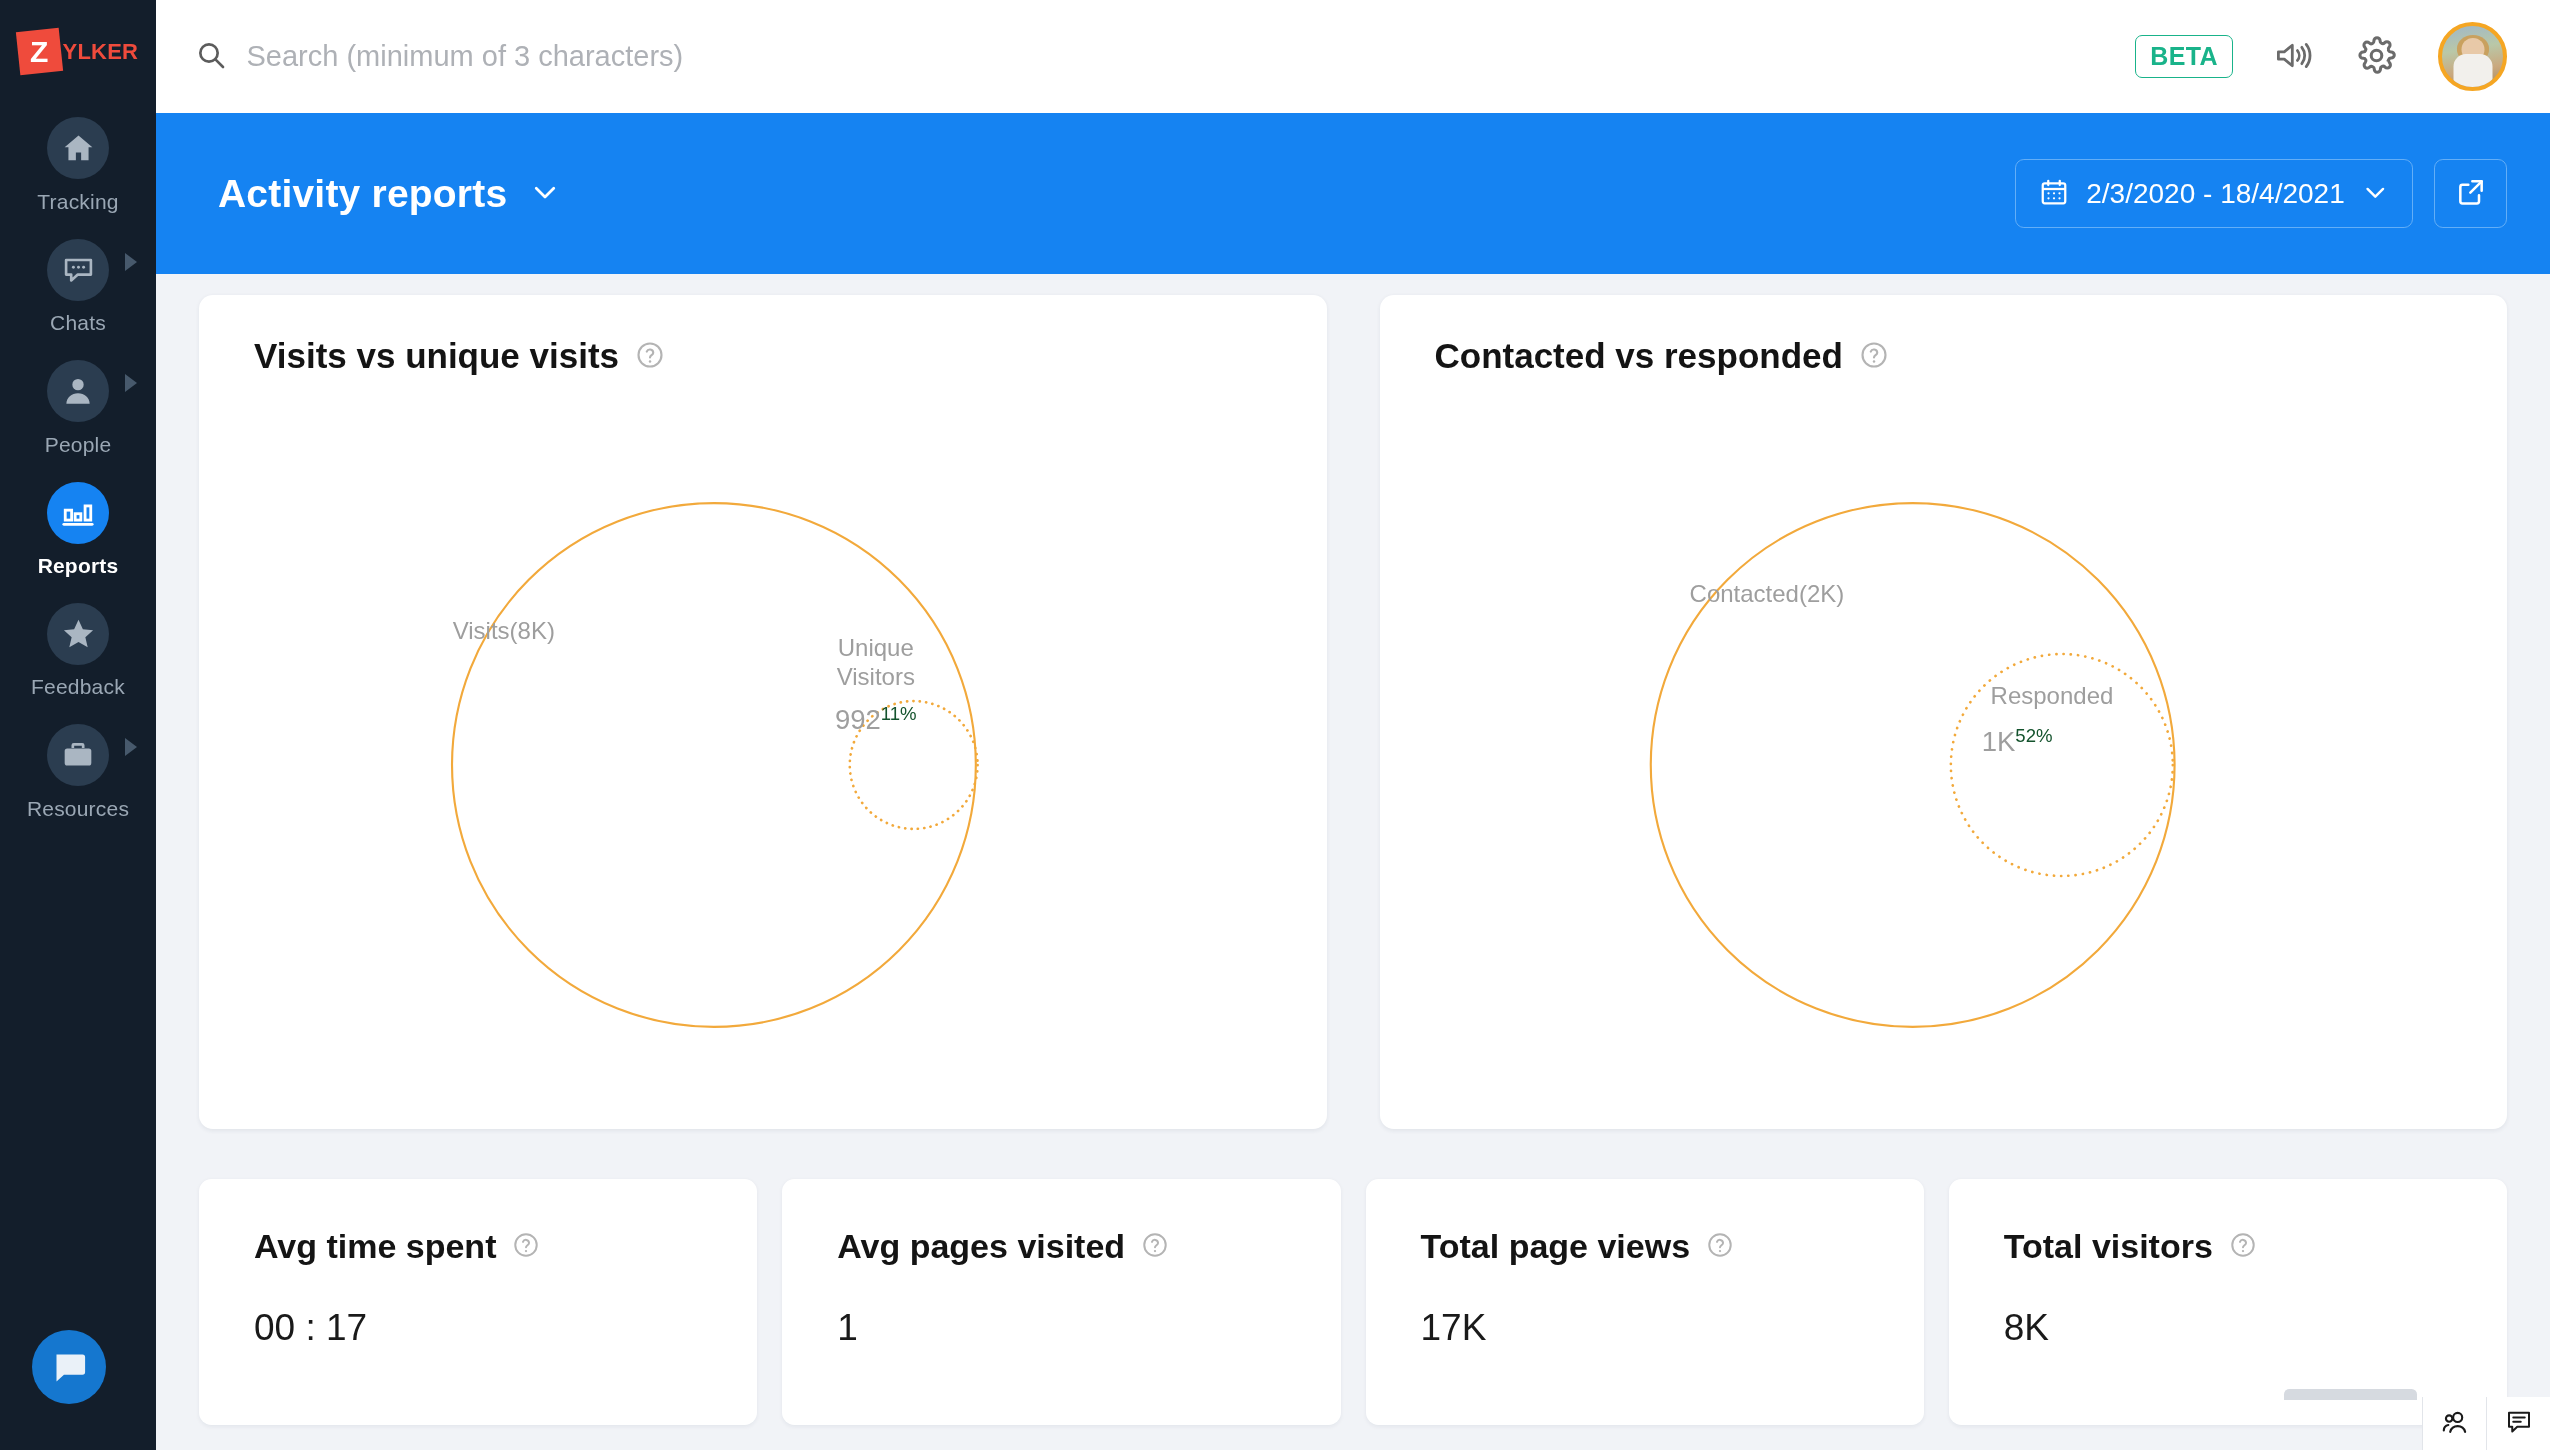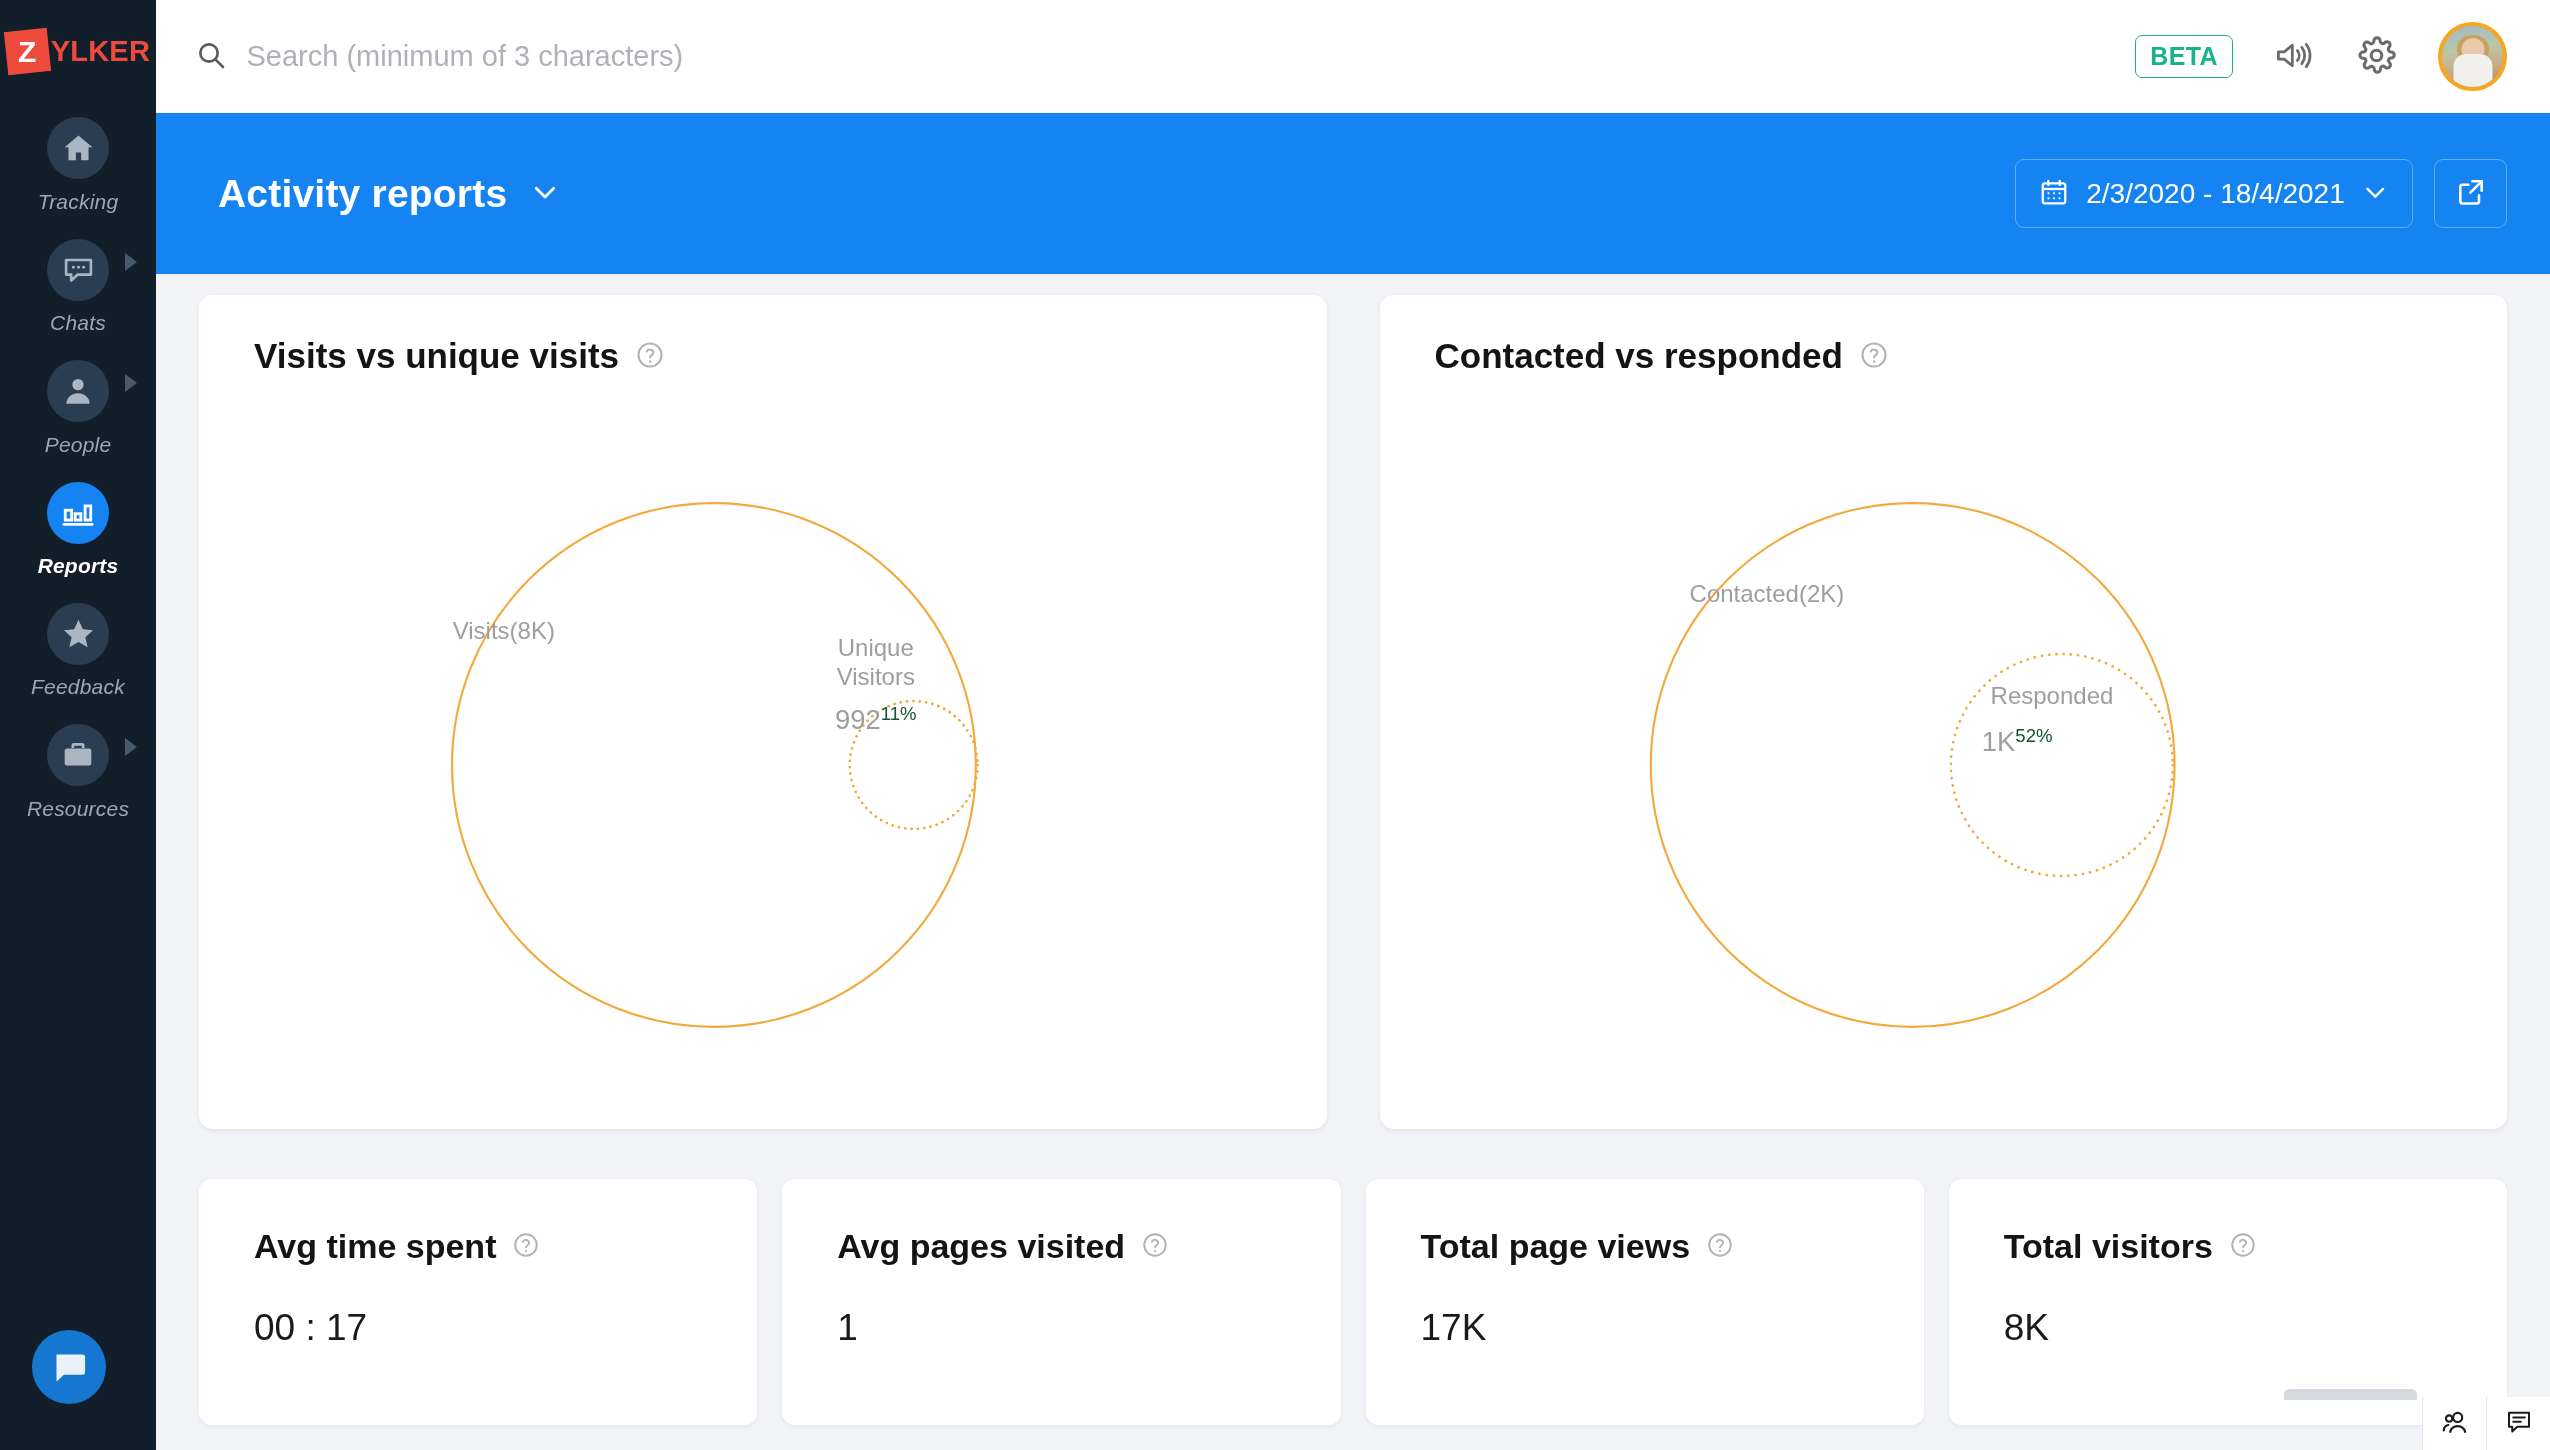--- a/index.html
+++ b/index.html
@@ -27,23 +27,23 @@
   .logo-mark {
     width: 43px; height: 43px; background: #ef4b3c;
     display: flex; align-items: center; justify-content: center;
     transform: rotate(-6deg);
     margin-right: 1.8px;
   }
   .logo-mark span {
     color: #fff; font-size: 30px; font-weight: bold;
     transform: rotate(6deg); line-height: 1;
   }
-  .logo-text { color: #ef4b3c; font-size: 29px; font-weight: bold; letter-spacing: 0.2px; }
-
-  .nav { width: 100%; display: flex; flex-direction: column; align-items: center; font-style: italic; }
+  .logo-text { color: #ef4b3c; font-size: 22px; font-weight: bold; letter-spacing: 0.2px; }
+
+  .nav { width: 100%; display: flex; flex-direction: column; align-items: center; }
   .nav-item {
     width: 100%; position: relative;
     display: flex; flex-direction: column; align-items: center;
     padding: 12.4px 0 12.4px 0; cursor: pointer;
   }
   .nav-bubble {
     width: 62px; height: 62px; border-radius: 50%;
     background: #2b3d50;
     display: flex; align-items: center; justify-content: center;
   }

